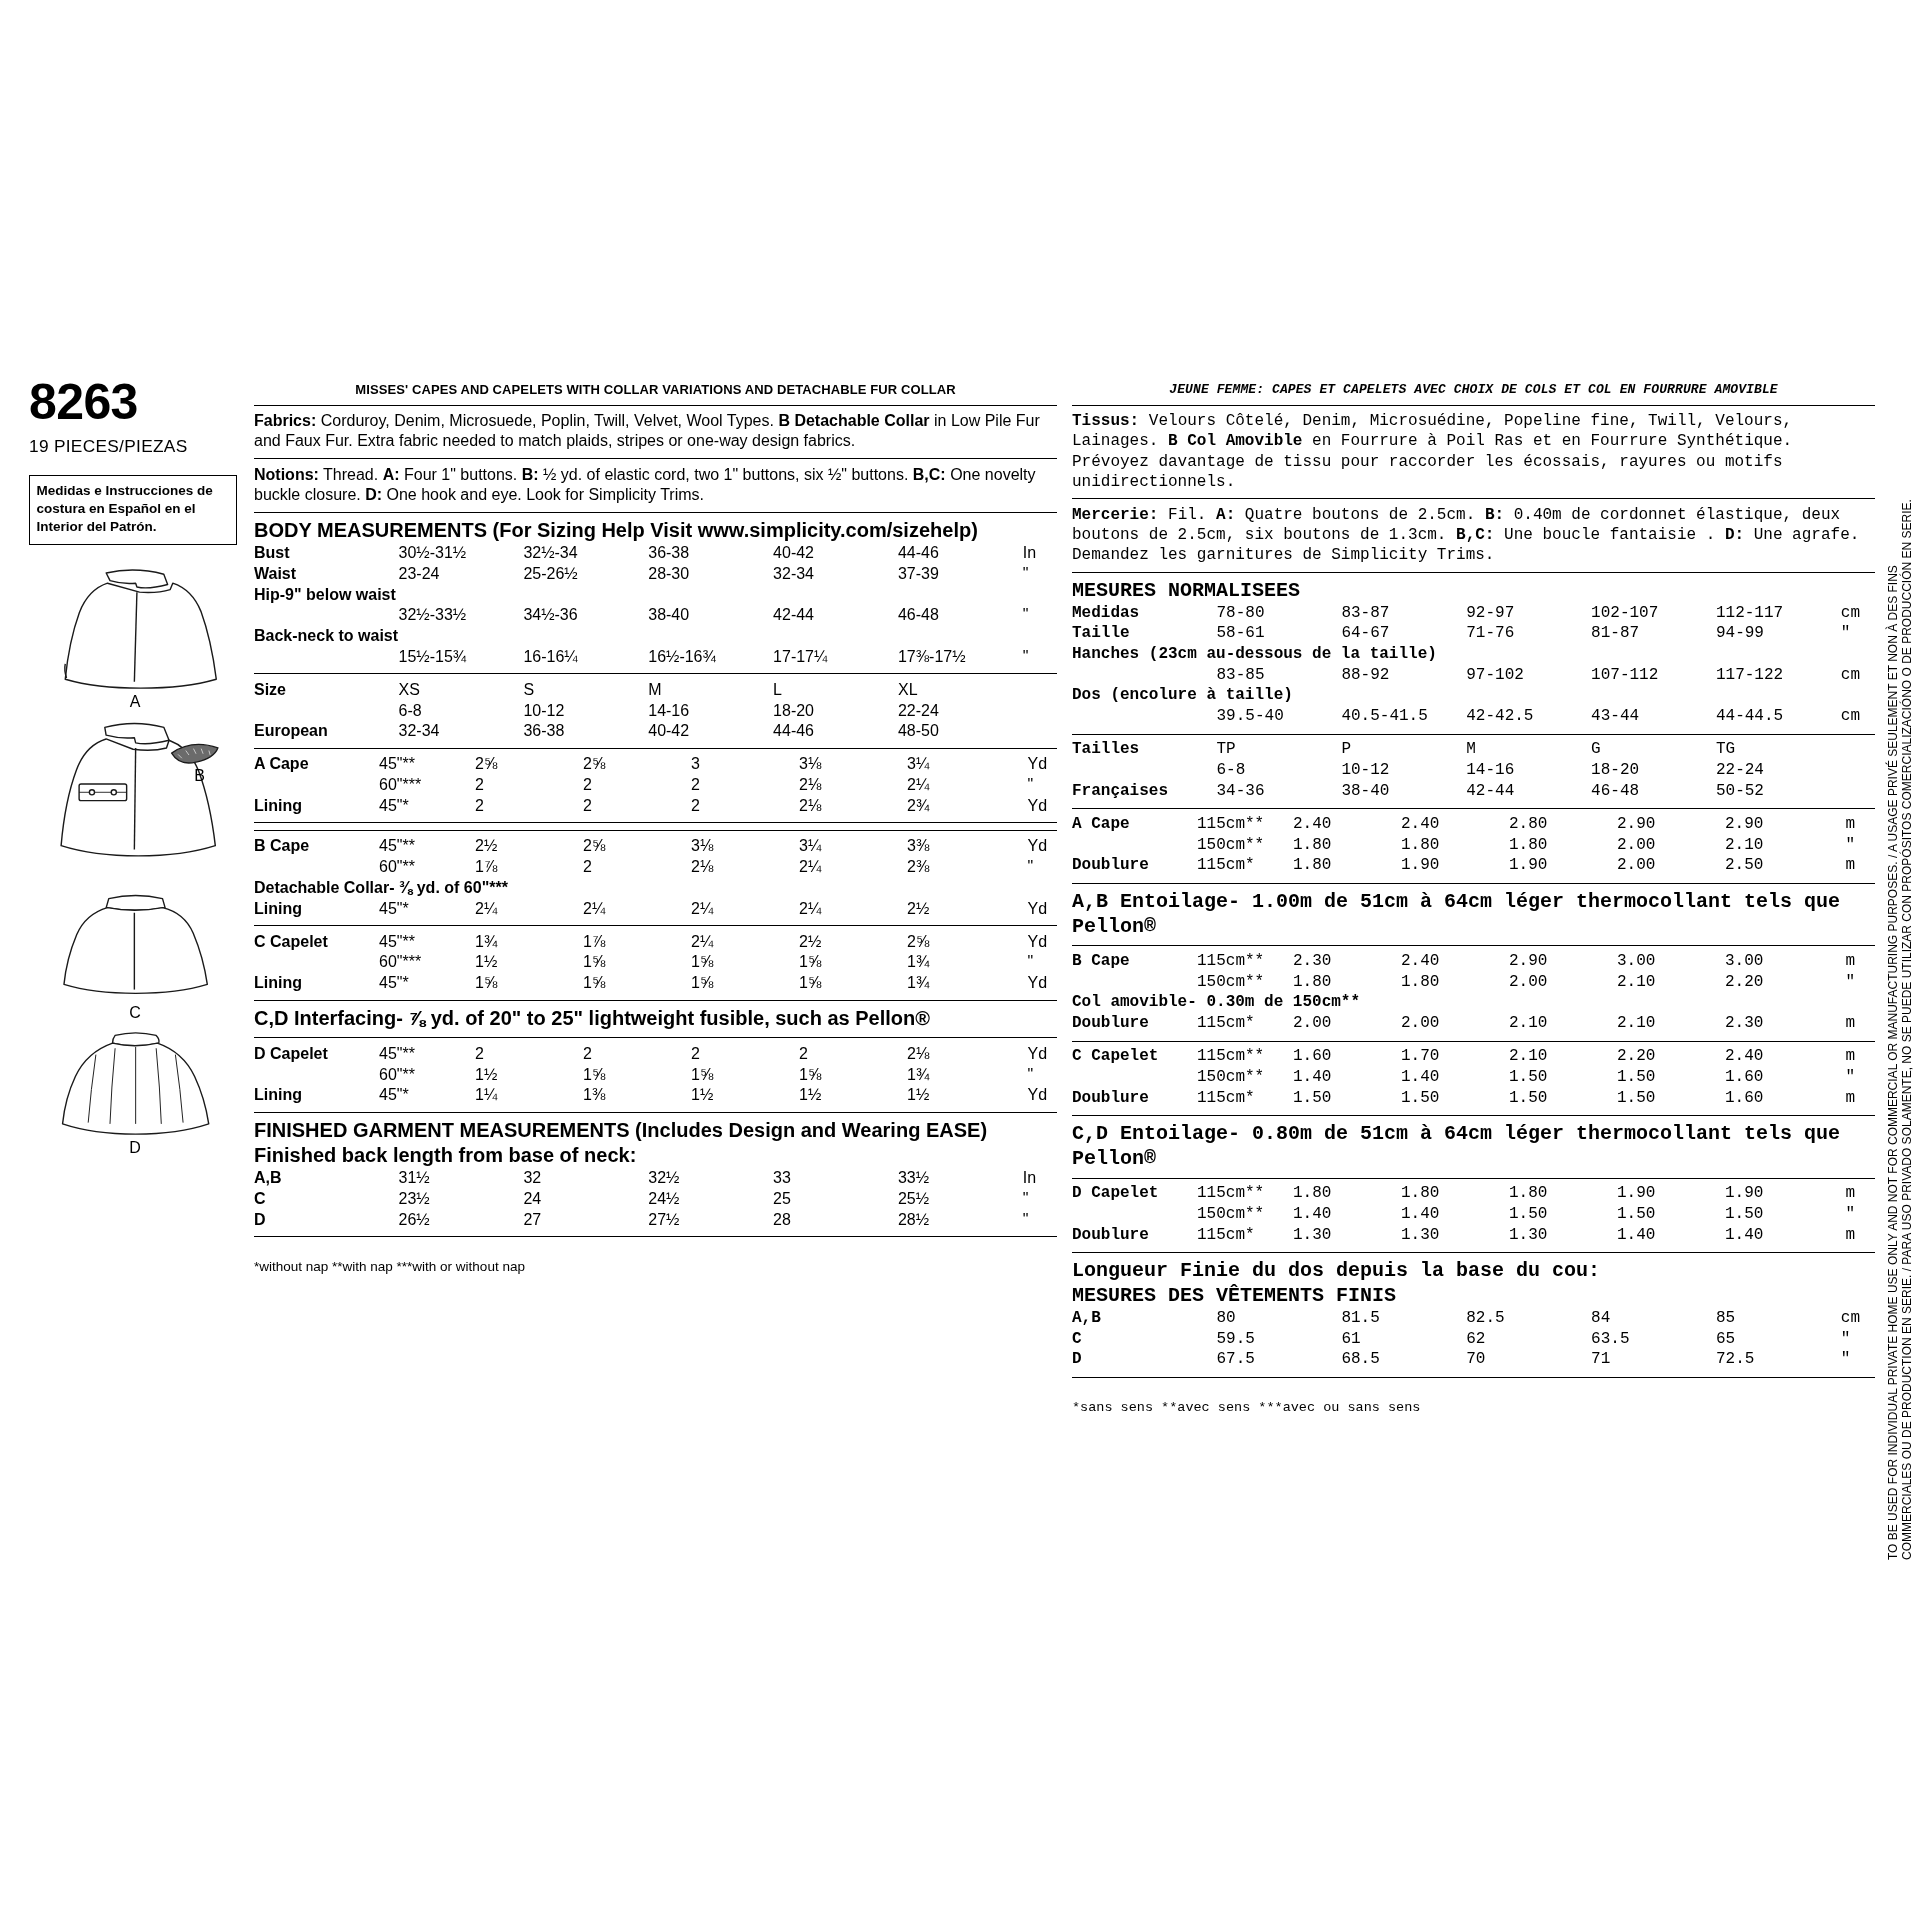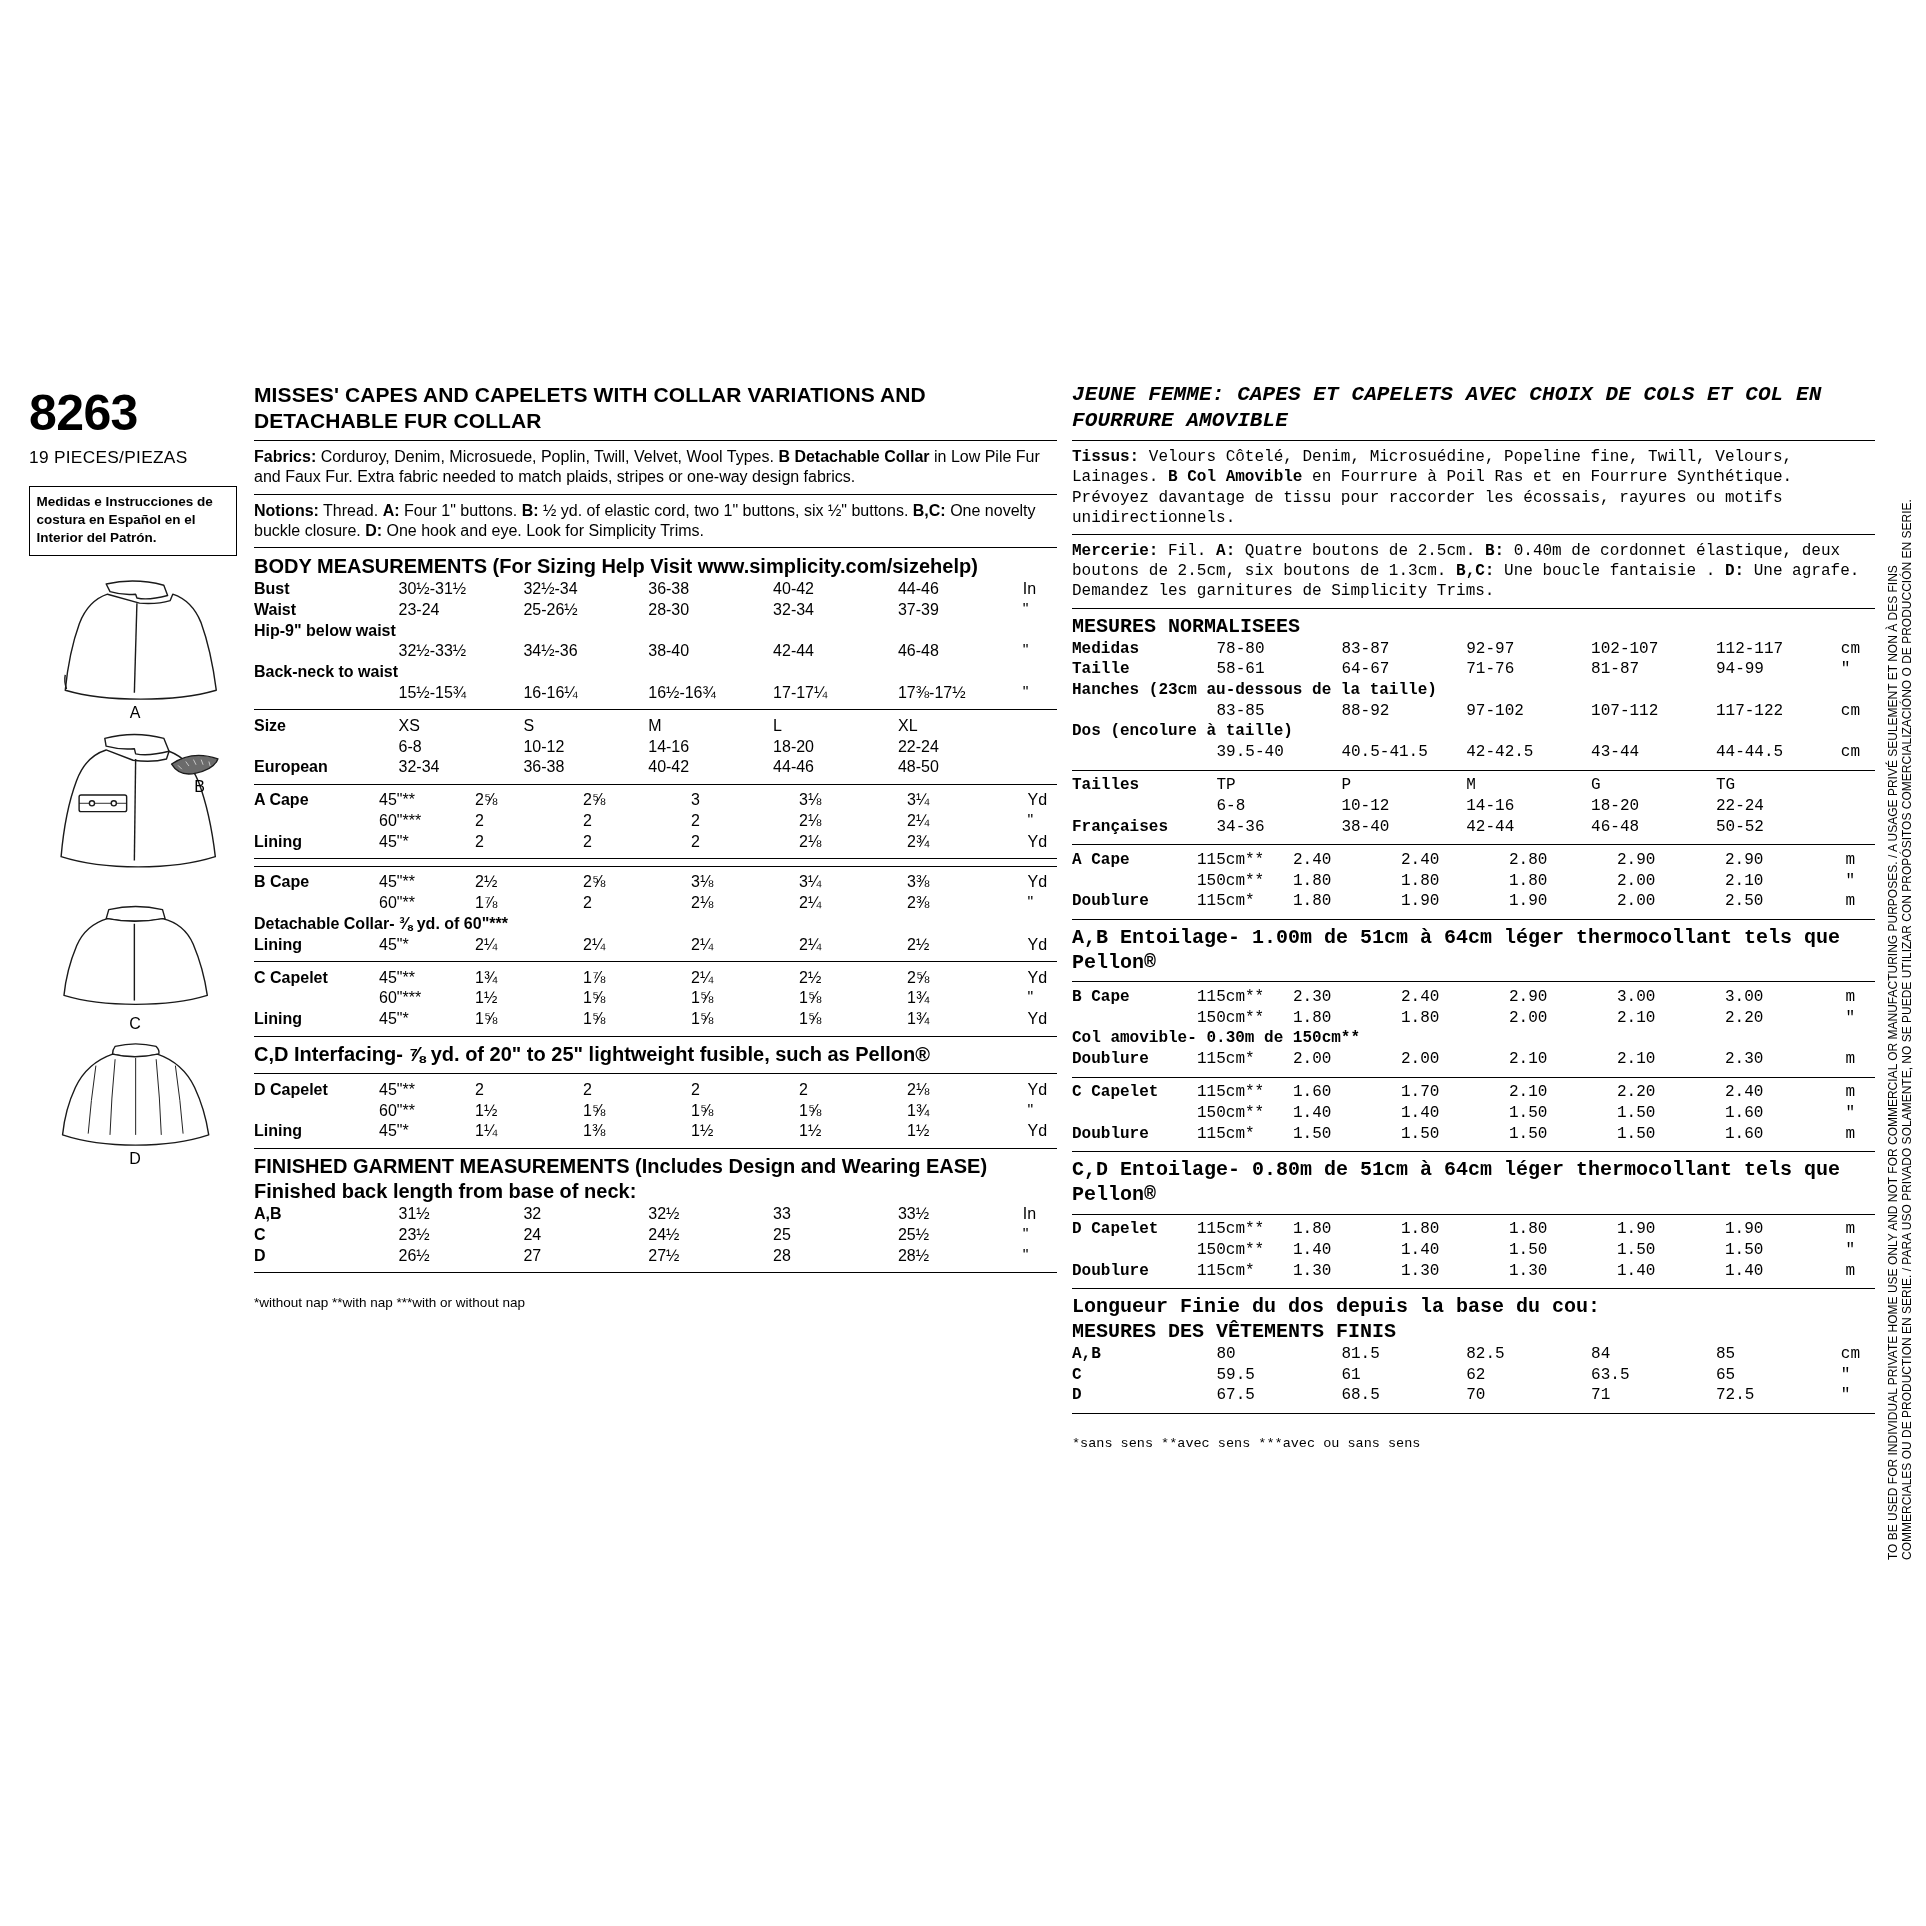--- a/index.html
+++ b/index.html
@@ -6,38 +6,38 @@
   body{width:1926px;height:1926px;font-family:"Liberation Sans",sans-serif;color:#000;}
   #sheet{position:relative;width:1926px;height:1926px;}
 
   
   #envelope{
     position:absolute;left:16px;top:369px;width:1894px;height:1207px;
     background:#fff;
   }
 
   
-  .leftcol{position:absolute;left:13px;top:19px;width:212px;}
+  .leftcol{position:absolute;left:13px;top:8px;width:212px;}
   .patnum{font-family:"Liberation Sans",sans-serif;font-weight:bold;font-size:50px;letter-spacing:-0.6px;line-height:1;}
   .pieces{font-size:17.3px;margin-top:9px;letter-spacing:0.3px;}
   .esp-box{margin-top:18px;border:1.3px solid #000;padding:6.4px 6.4px 7.7px 6.4px;width:193px;font-size:13.5px;font-weight:bold;line-height:1.32;}
 
   
   .sketchwrap{position:relative;margin-top:19px;width:212px;}
   .sketch{position:relative;width:212px;margin-bottom:6.4px;}
   .sketch svg{display:block;}
   .sketch .lbl{font-size:16px;text-align:center;margin-top:1.3px;}
   .sketch .lblB{font-size:16px;position:absolute;right:36px;top:50px;}
 
   
   .panel{position:absolute;top:13px;}
   .panel.en{left:238px;width:803px;}
   .panel.fr{left:1056px;width:803px;font-family:Liberation Mono, monospace;}
 
-  .hdr{font-size:21px;font-weight:bold;line-height:1.24;letter-spacing:0.1px;}
+  .hdr{font-size:13px;font-weight:bold;line-height:1.24;letter-spacing:0.1px;text-align:center;}
   .hdr.fr{font-style:italic;}
   .para{font-size:16px;line-height:1.26;margin-top:5.8px;}
   .para b{font-weight:bold;}
   hr.rule{border:0;border-top:1.3px solid #000;margin:6.4px 0 5.1px 0;}
 
   table.meas{border-collapse:collapse;width:100%;font-size:16px;}
   table.meas td{padding:0.6px 0;vertical-align:top;line-height:1.22;}
   .c0{width:125px;font-weight:bold;}
   .c0n{width:125px;}
   .cw{width:96px;}

